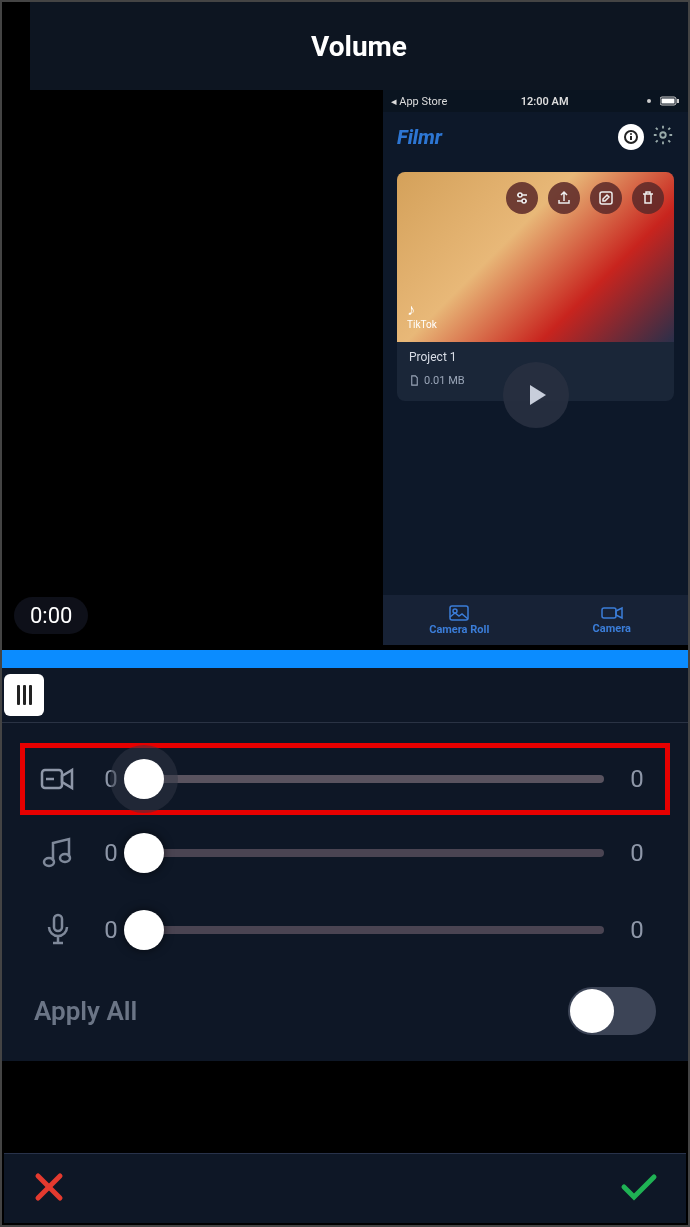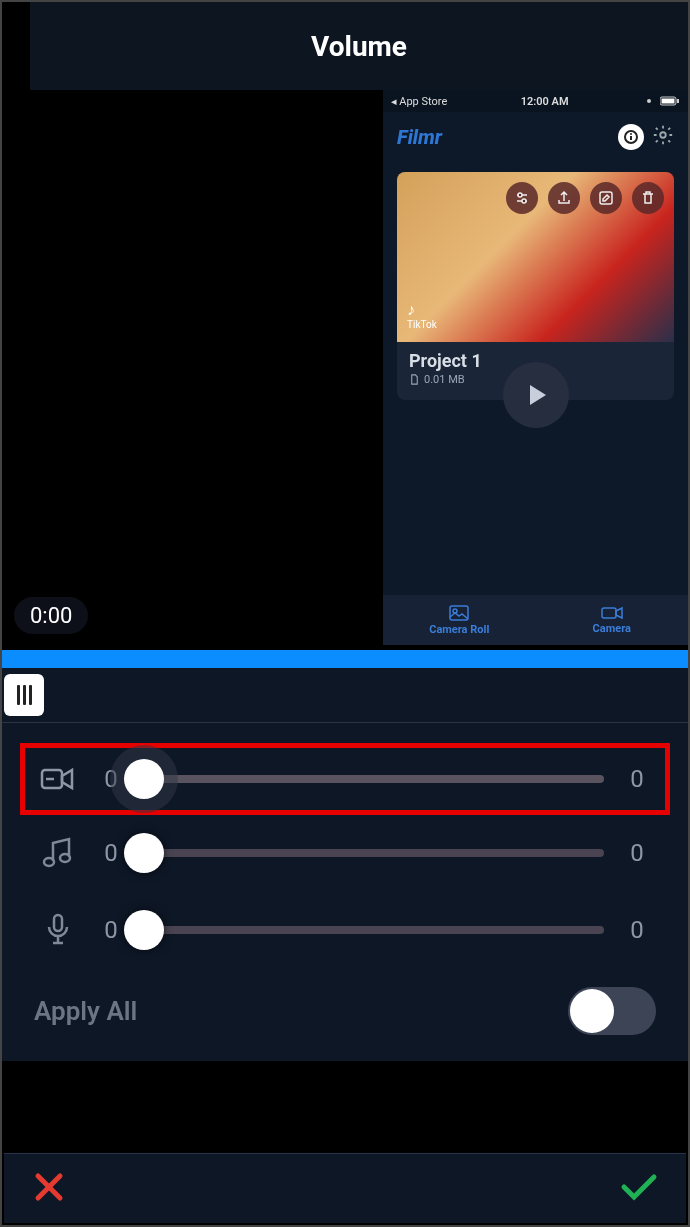--- a/index.html
+++ b/index.html
@@ -99,22 +99,22 @@
   .tiktok-badge {
     position:absolute;
     bottom:12px; left:10px;
     color:#fff;font-size:10px;
   }
   .tiktok-badge .icn { font-size:16px; display:block; }
   .project-meta {
     padding: 8px 12px 14px;
     color:#d8dde6;
   }
-  .project-name { font-size:18px; font-weight:700; }
-  .project-size { font-size:11px; color:#9aa6b8; margin-top:2px; display:flex;align-items:center;gap:4px;}
+  .project-name { font-size:12px; font-weight:400; }
+  .project-size { font-size:11px; color:#9aa6b8; margin-top:10px; display:flex;align-items:center;gap:4px;}
   .play-overlay {
     position:absolute;
     left:50%; top:55%;
     transform:translate(-50%,-50%);
     width:66px;height:66px;border-radius:50%;
     background:rgba(40,48,64,0.9);
     display:flex;align-items:center;justify-content:center;
   }
   .bottom-tabs {
     position:absolute;

